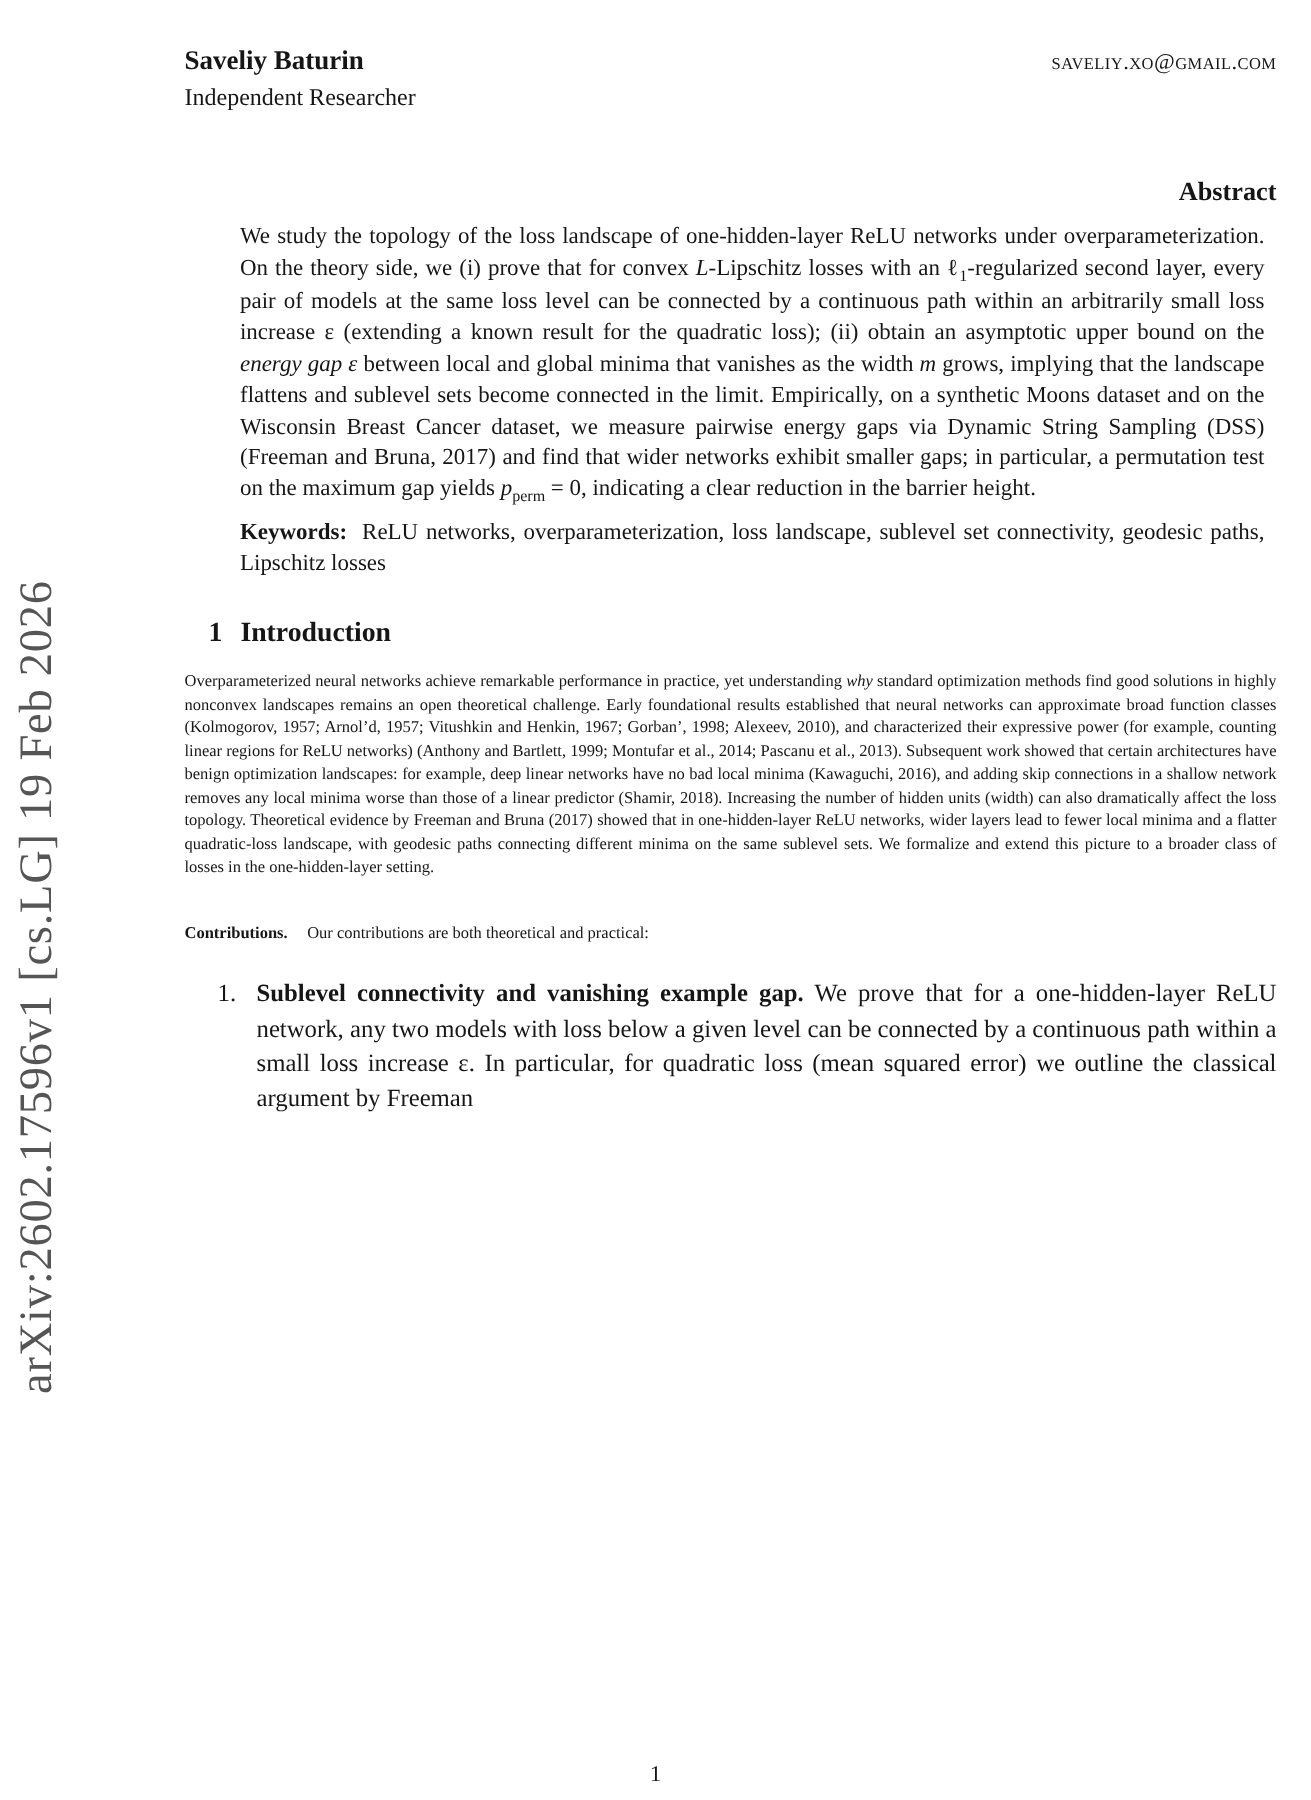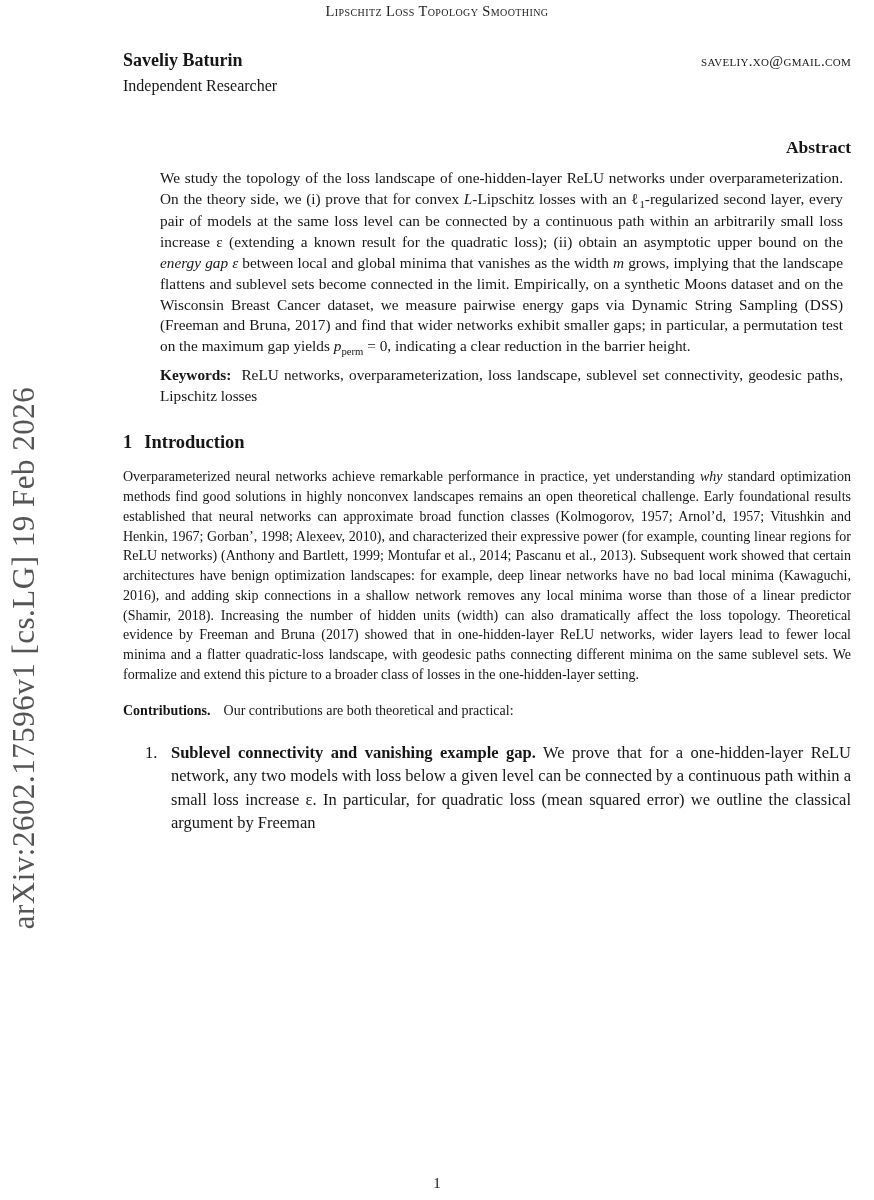--- a/index.html
+++ b/index.html
@@ -58,33 +58,33 @@
   .abstract-body, .keywords {
     margin: 10px 8px 0 37px;
     text-align: justify;
     font-size: 15.3px;
     line-height: 1.36;
   }
   .keywords { margin-top: 6px; }
   .keywords b { margin-right: 10px; }
 
   .section-heading {
-    margin: 26px 0 0 0;
+    margin: 26px 0 0 16px;
     font-size: 18.5px;
     font-weight: bold;
   }
   .section-heading .sec-num { margin-right: 12px; }
 
   .body-para {
     margin: 14px 0 0 0;
     text-align: justify;
-    font-size: 14px;
+    font-size: 11px;
     line-height: 1.41;
   }
-  .contrib { margin-top: 17px; }
+  .contrib { margin-top: 28px; }
   .contrib b { margin-right: 13px; }
 
   .list-item { display: flex; margin-top: 20px; }
   .list-num { width: 26px; margin-left: 22px; flex: none; font-size: 16.5px; line-height: 1.41; }
   .list-content { flex: 1; text-align: justify; font-size: 16.5px; line-height: 1.41; }
 
   sub { font-size: 70%; }
   i, b, span, sub { white-space: normal; }
 
   .page-number {
@@ -92,21 +92,20 @@
     left: 0; right: 0; bottom: 8px;
     text-align: center;
     font-size: 15px;
   }
 </style>
 </head>
 <body>
 
 <div class="page">
 
-  <div class="running-head">Lipschitz Loss Topology Smoothing</div>
 
   <div class="arxiv-stamp">arXiv:2602.17596v1 [cs.LG] 19 Feb 2026</div>
 
   <div class="content">
 
 
     <div class="author-row">
       <span class="author-name">Saveliy Baturin</span>
       <span class="author-email">saveliy.xo@gmail.com</span>
     </div>

